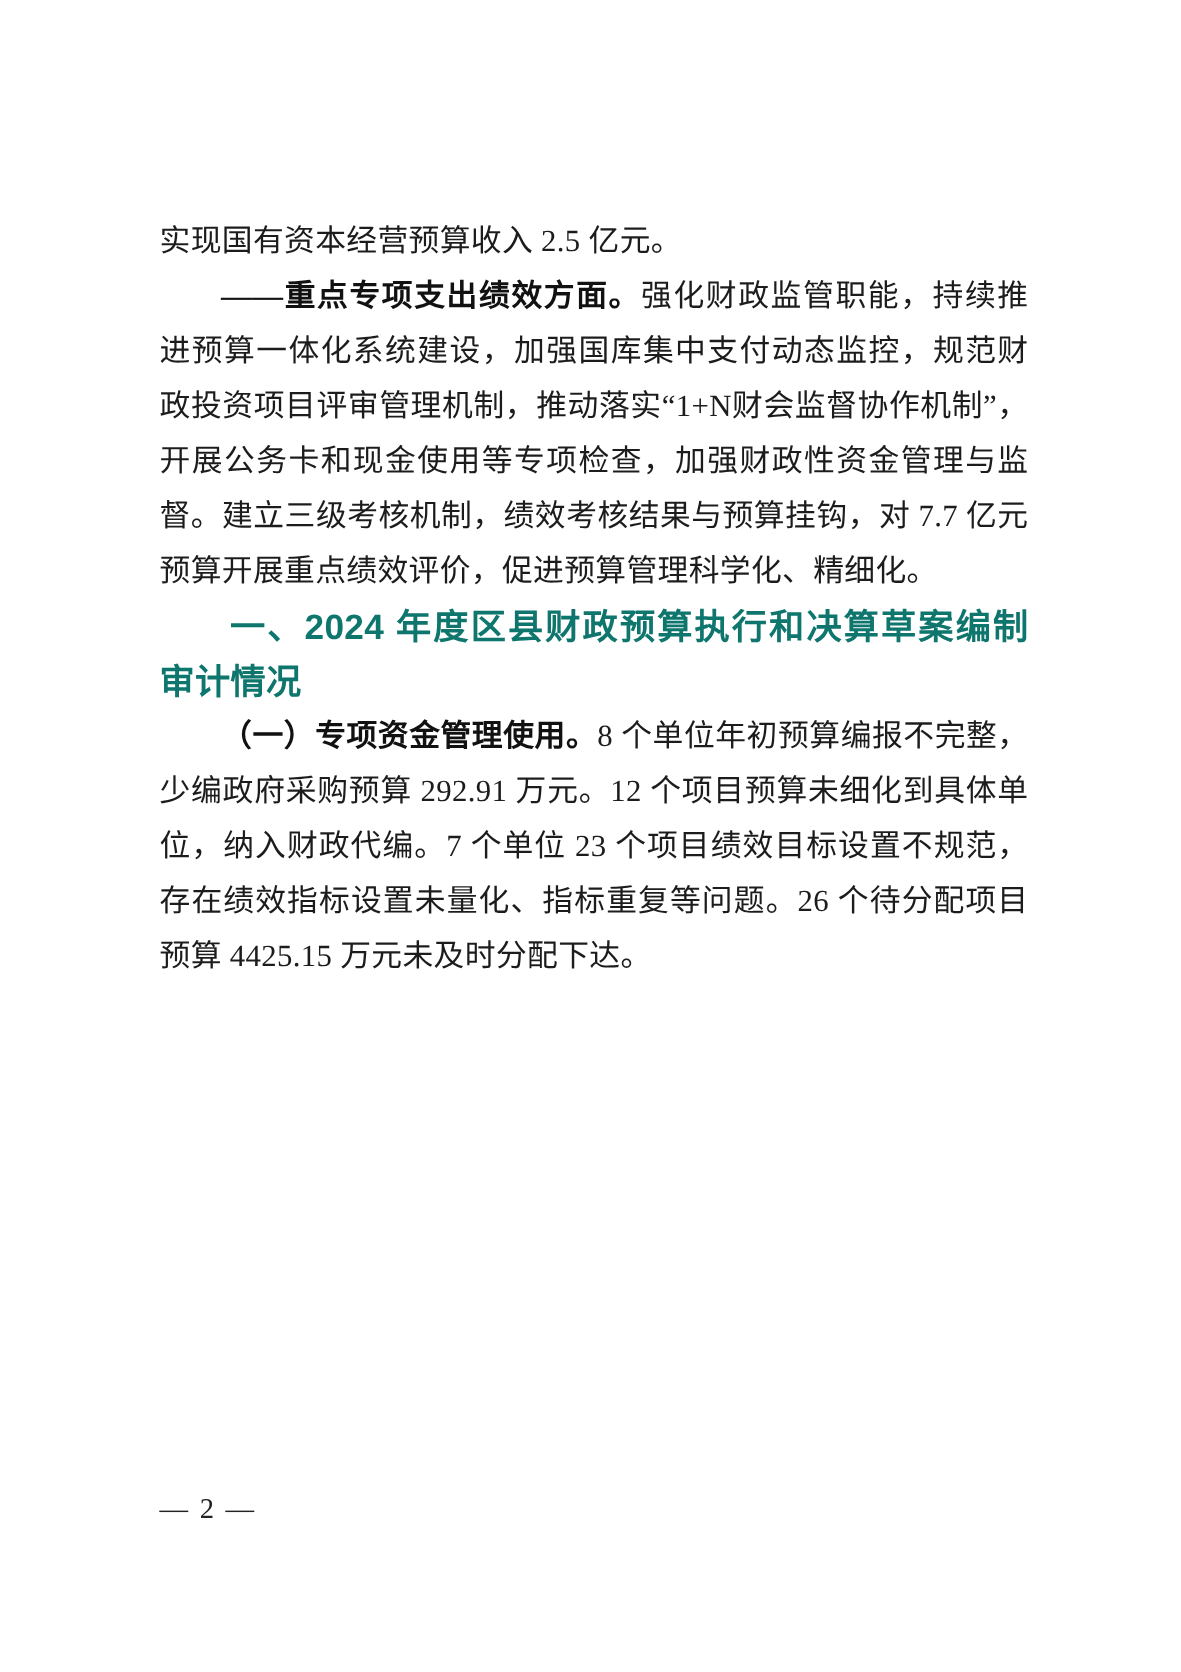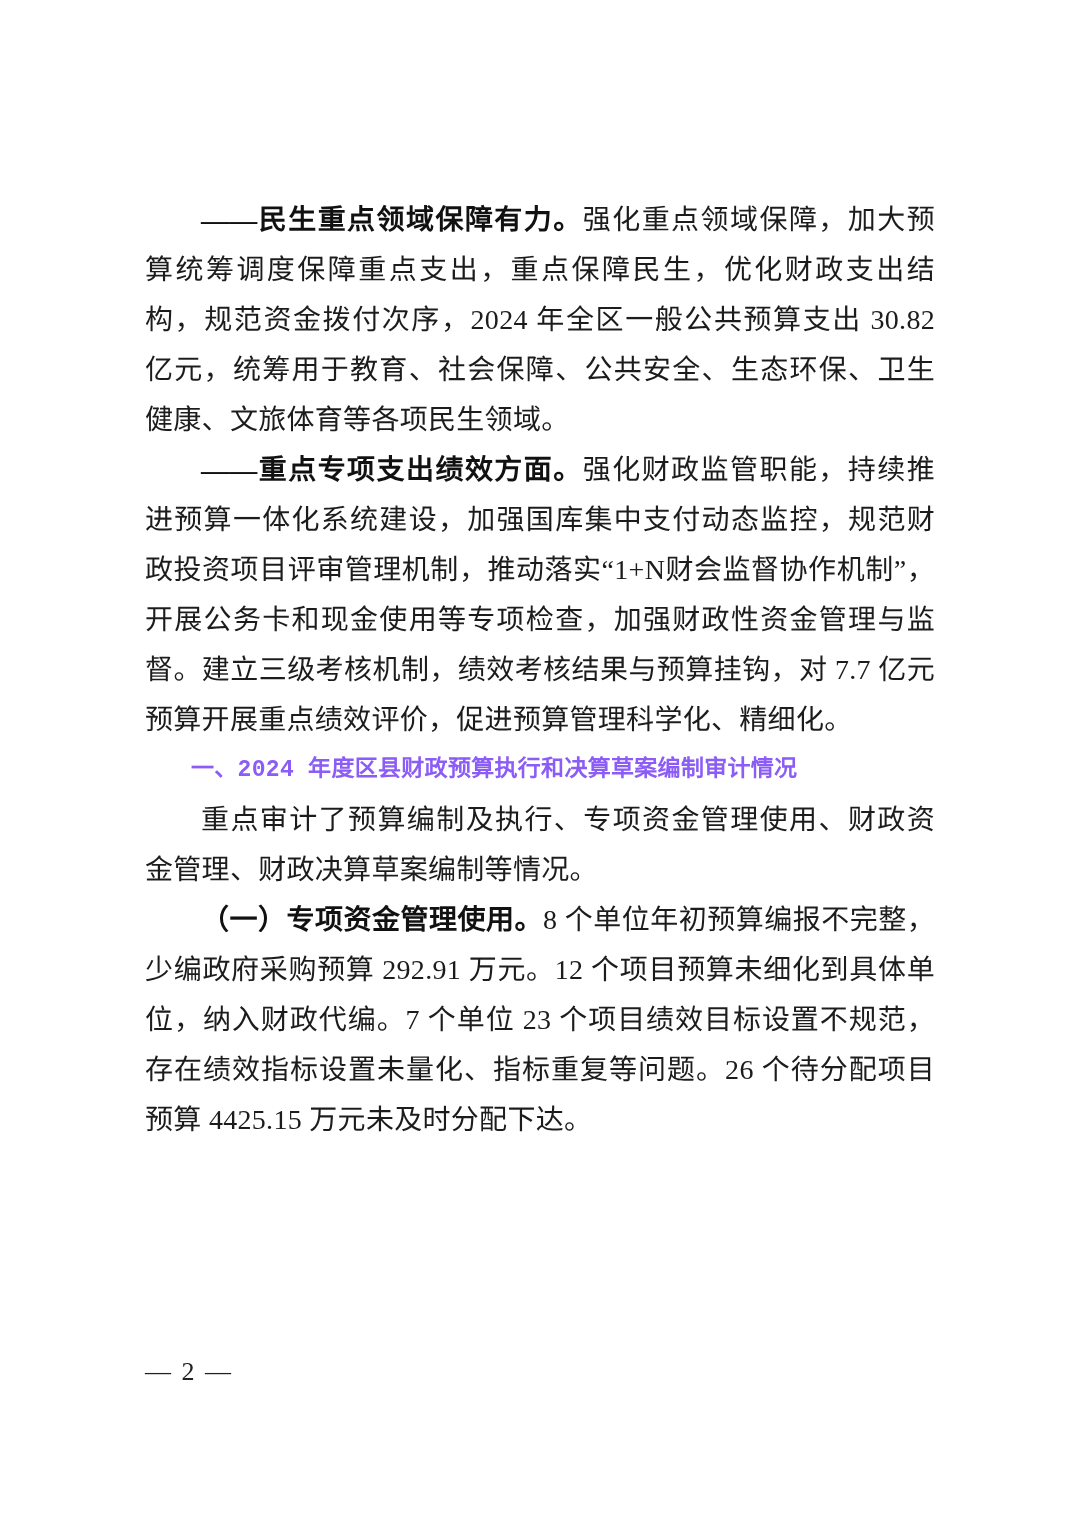--- a/index.html
+++ b/index.html
@@ -37,25 +37,25 @@
   }
   .para.no-indent {
     text-indent: 0;
   }
   .lead {
     font-weight: bold;
     color: #111111;
   }
   .heading {
     margin: 0;
-    font-size: 23px;
+    font-size: 32px;
     line-height: 50px;
     font-weight: bold;
-    font-family: Liberation Mono, monospace;
-    color: #8b5cf6;
+    font-family: Liberation Sans, sans-serif;
+    color: #0f766e;
     text-indent: 2em;
     letter-spacing: 0.3px;
   }
   .footer {
     position: absolute;
     left: 145px;
     top: 1347px;
     height: 50px;
     line-height: 50px;
     font-size: 26px;
@@ -63,34 +63,31 @@
     letter-spacing: 2px;
   }
 </style>
 </head>
 <body>
 
 <div class="page">
 
   <div class="content">
 
+    <p class="para no-indent">
+      <span>实现国有资本经营预算收入 2.5 亿元。</span>
+    </p>
 
-    <p class="para">
-      <span class="lead">——民生重点领域保障有力。</span><span>强化重点领域保障，加大预算统筹调度保障重点支出，重点保障民生，优化财政支出结构，规范资金拨付次序，2024 年全区一般公共预算支出 30.82 亿元，统筹用于教育、社会保障、公共安全、生态环保、卫生健康、文旅体育等各项民生领域。</span>
-    </p>
 
     <p class="para">
       <span class="lead">——重点专项支出绩效方面。</span><span>强化财政监管职能，持续推进预算一体化系统建设，加强国库集中支付动态监控，规范财政投资项目评审管理机制，推动落实“1+N财会监督协作机制”，开展公务卡和现金使用等专项检查，加强财政性资金管理与监督。建立三级考核机制，绩效考核结果与预算挂钩，对 7.7 亿元预算开展重点绩效评价，促进预算管理科学化、精细化。</span>
     </p>
 
     <h2 class="heading">一、2024 年度区县财政预算执行和决算草案编制审计情况</h2>
 
-    <p class="para">
-      <span>重点审计了预算编制及执行、专项资金管理使用、财政资金管理、财政决算草案编制等情况。</span>
-    </p>
 
     <p class="para">
       <span class="lead">（一）专项资金管理使用。</span><span>8 个单位年初预算编报不完整，少编政府采购预算 292.91 万元。12 个项目预算未细化到具体单位，纳入财政代编。7 个单位 23 个项目绩效目标设置不规范，存在绩效指标设置未量化、指标重复等问题。26 个待分配项目预算 4425.15 万元未及时分配下达。</span>
     </p>
 
 
   </div>
 
   <div class="footer">— 2 —</div>
 

